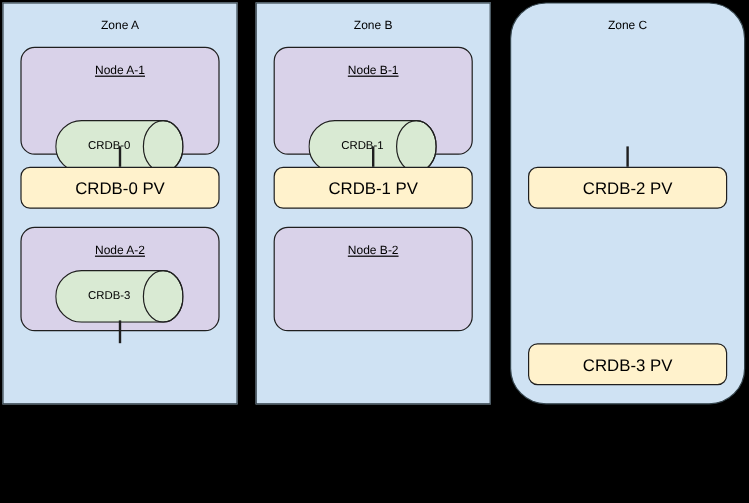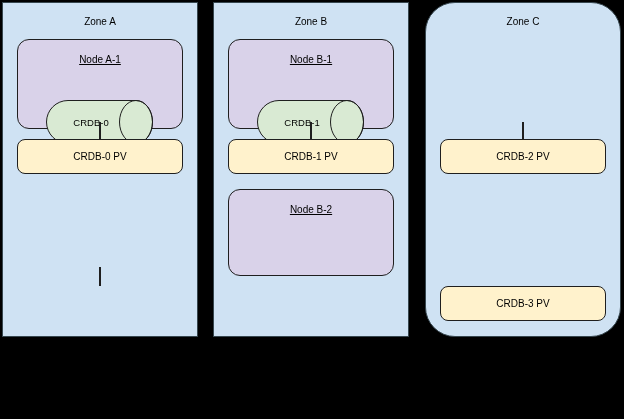--- a/index.html
+++ b/index.html
@@ -69,21 +69,21 @@
   }
   .connector-1 { top: 119px; height: 17px; }
   .connector-2 { top: 264px; height: 19px; }
   .pv {
     position: absolute;
     left: 14px; width: 164px; height: 33px;
     background: var(--pv-fill, #fff2cc);
     border: 1px solid var(--shape-stroke, #1f1f1f);
     border-radius: 8px;
     display: flex; align-items: center; justify-content: center;
-    font-size: 10px;
+    font-size: 14px;
   }
   .pv-1 { top: 136px; }
   .pv-2 { top: 283px; }
 </style>
 </head>
 <body>
 
 <div class="stage">
 
   <section class="zone zone-a">
@@ -97,20 +97,30 @@
           <ellipse class="pod-rim" cx="90" cy="22" rx="16.5" ry="21.5"></ellipse>
         </svg>
         <span class="pod-label">CRDB-0</span>
       </div>
     </div>
     <div class="connector connector-1"></div>
     <div class="pv pv-1">
       <span>CRDB-0 PV</span>
     </div>
 
+    <div class="node node-2">
+      <div class="node-title">Node A-2</div>
+      <div class="pod">
+        <svg viewBox="0 0 107 44" aria-hidden="true">
+          <path class="pod-body" d="M 22 0.5 L 90 0.5 A 16.5 21.5 0 0 1 106.5 22 A 16.5 21.5 0 0 1 90 43.5 L 22 43.5 A 21.5 21.5 0 0 1 22 0.5 Z"></path>
+          <ellipse class="pod-rim" cx="90" cy="22" rx="16.5" ry="21.5"></ellipse>
+        </svg>
+        <span class="pod-label">CRDB-3</span>
+      </div>
+    </div>
     <div class="connector connector-2"></div>
   </section>
 
   <section class="zone zone-b">
     <div class="zone-title">Zone B</div>
 
     <div class="node node-1">
       <div class="node-title">Node B-1</div>
       <div class="pod">
         <svg viewBox="0 0 107 44" aria-hidden="true">

